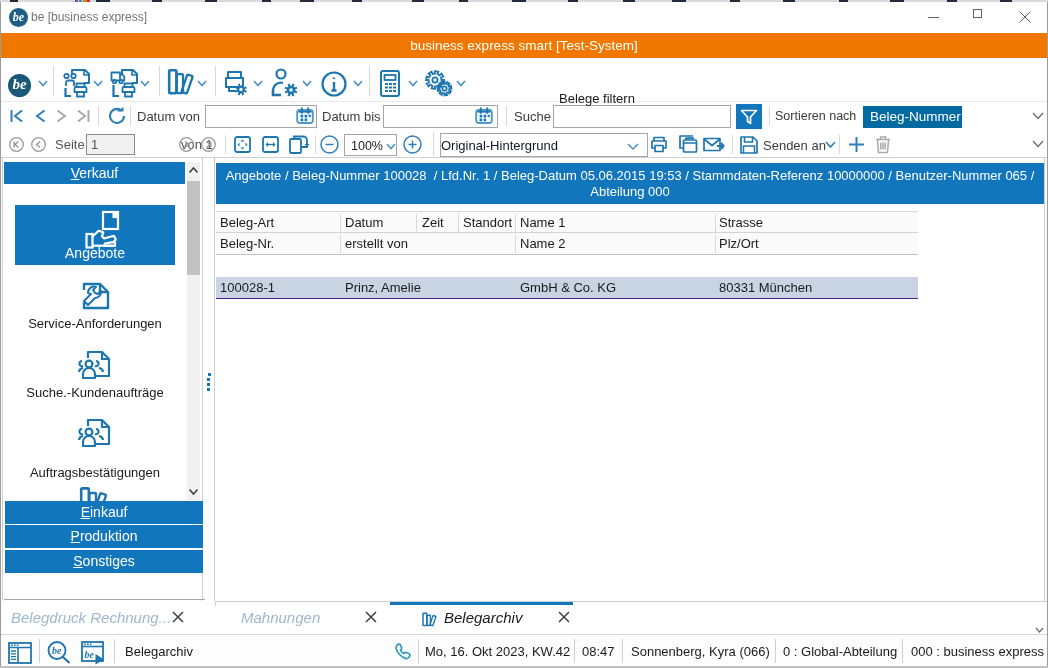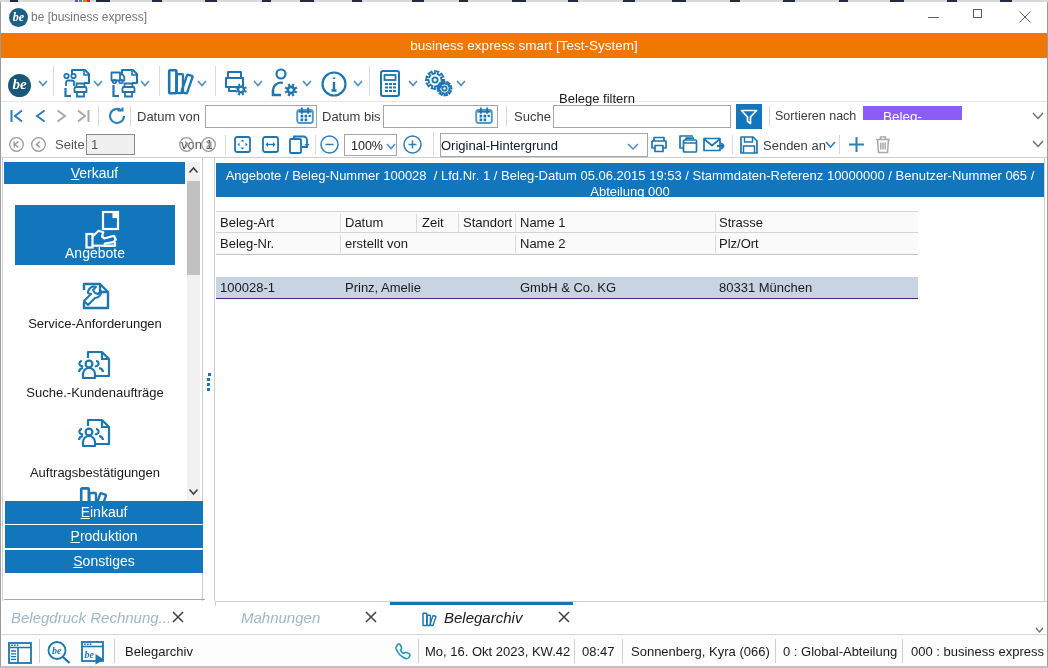--- a/index.html
+++ b/index.html
@@ -32,21 +32,21 @@
 #sb { left:2px; top:0px; width:201px; height:443px; }
 .sbhead { position:absolute; left:1px; width:181px; height:22px; background:#1176bb; color:#fff; font-size:14px; text-align:center; line-height:22px; }
 .sbbtn { position:absolute; left:2px; width:198px; height:23px; background:#1176bb; color:#fff; font-size:14px; text-align:center; line-height:23px; }
 #sbscroll { position:absolute; left:184px; top:4px; width:13px; height:338px; background:#f1f1f1; }
 #sbthumb { position:absolute; left:0; top:19px; width:13px; height:94px; background:#c1c1c1; }
 #tile { position:absolute; left:12px; top:47px; width:160px; height:60px; background:#1176bb; }
 .sblbl { position:absolute; width:184px; left:0; text-align:center; font-size:13px; color:#1a1a1a; }
 .sbicon { position:absolute; }
 
 #main { left:213px; top:0px; width:831px; height:443px; border-left:1px solid #cfcfcf; border-right:1px solid #cfcfcf; background:#fff; }
-#infobar { position:absolute; left:1px; top:5px; width:828px; height:34px; background:#1176bb; color:#fff; font-size:13px; text-align:center; padding-top:5px; line-height:16px; }
+#infobar { position:absolute; left:1px; top:5px; width:828px; height:41px; background:#1176bb; color:#fff; font-size:13px; text-align:center; padding-top:5px; line-height:16px; }
 
 #tbl { position:absolute; left:1px; top:53px; width:702px; height:87px; font-size:13px; color:#1a1a1a; }
 .trow { position:absolute; left:0; width:702px; height:22px; }
 .tcell { position:absolute; top:3px; white-space:nowrap; }
 .tvs { position:absolute; top:2px; width:1px; height:18px; background:#d9d9d9; }
 
 .dot { position:absolute; left:206px; width:3px; height:3px; background:#1176bb; }
 
 #tabs { left:1px; top:601px; width:1046px; height:33px; background:#fff; }
 .tabtxt { position:absolute; top:8px; font-style:italic; font-size:15px; color:#9fb7cc; white-space:nowrap; }
@@ -204,21 +204,21 @@
     <div class="lbl" style="left:513px;top:109px;">Suche</div>
     <div class="inp" style="left:552px;top:105px;width:178px;height:23px;"></div>
     <div class="lbl" style="left:558px;top:91px;color:#1a1a1a;">Belege filtern</div>
     <div class="abs" style="left:735px;top:104px;width:26px;height:25px;background:#1176bb;">
       <svg style="left:4px;top:5px;" width="18" height="16">
           <path d="M1.5 1.5 h15 l-6 6.5 v6.5 l-3 -2.2 v-4.3 z" fill="none" stroke="#fff" stroke-width="1.7" stroke-linejoin="round"></path>
         </svg>
     </div>
     <div class="abs" style="left:768px;top:106px;width:1px;height:20px;background:#d9d9d9;"></div>
     <div class="lbl" style="left:774px;top:109px;font-size:12.5px;">Sortieren nach</div>
-    <div class="abs" style="left:862px;top:106px;width:99px;height:14px;background:#8b5cf6;color:#fff;font-size:13.5px;line-height:22px;padding-left:20px;">Beleg-Nummer</div>
+    <div class="abs" style="left:862px;top:106px;width:99px;height:22px;background:#0369a1;color:#fff;font-size:13.5px;line-height:22px;padding-left:7px;">Beleg-Nummer</div>
     <svg style="left:1031px;top:112px;" width="12" height="8">
         <path d="M1 1 L6 6.5 L11 1" stroke="#6d6d6d" stroke-width="1.4" fill="none"></path>
       </svg>
   </div>
   <div id="row3" class="abs">
     <svg style="left:8px;top:137px;" width="15" height="15" viewBox="0 0 15 15" fill="none" stroke="#9b9b9b">
       <circle cx="7.5" cy="7.5" r="6.8" stroke-width="1.3"></circle>
         <path d="M9.5 4.5 L6 7.5 l3.5 3 M5.2 4.5 v6" stroke-width="1.5"></path>
     </svg>
     <svg style="left:30px;top:137px;" width="15" height="15" viewBox="0 0 15 15" fill="none" stroke="#9b9b9b">

